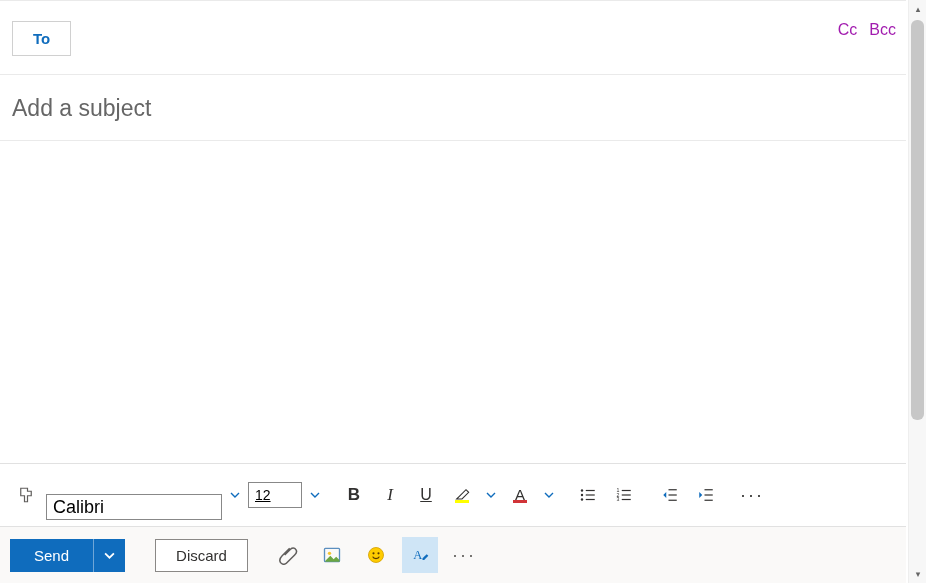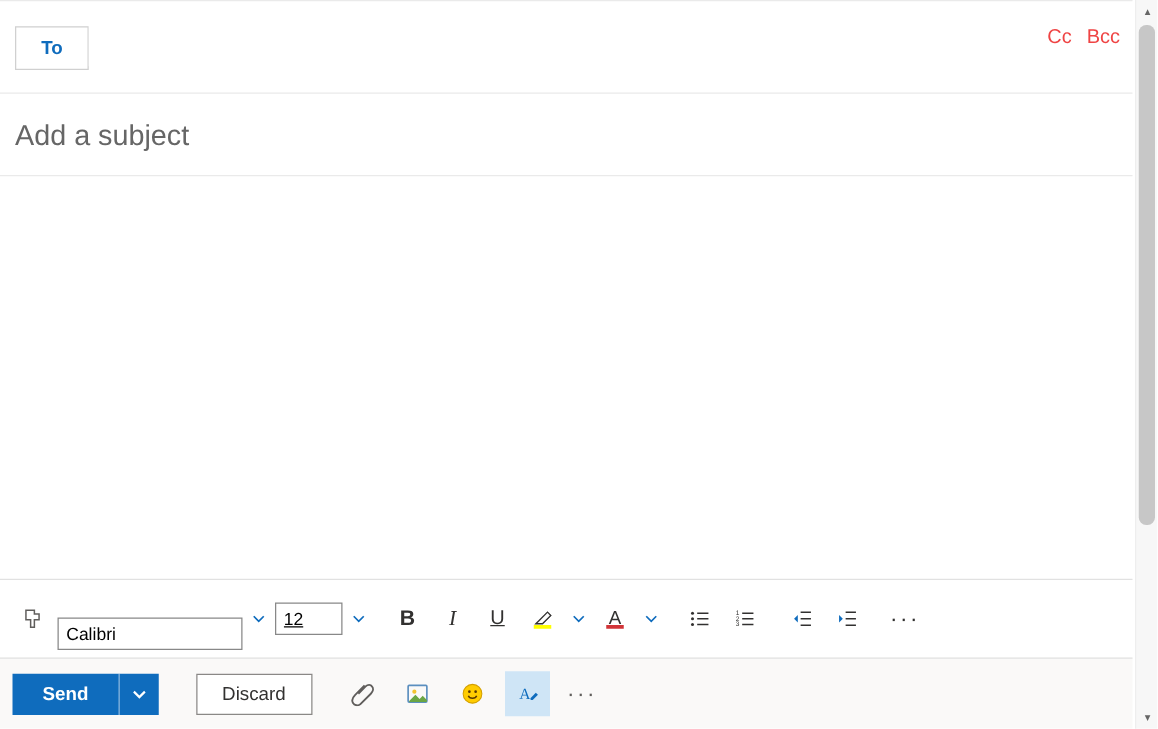--- a/index.html
+++ b/index.html
@@ -36,21 +36,21 @@
       cursor: pointer;
     }
     .to-input {
       flex: 1;
       border: none;
       outline: none;
       padding: 8px;
       font-size: 14px;
     }
     .cc-link, .bcc-link {
-      color: #ef4444;
+      color: #a21caf;
       font-size: 16px;
       cursor: pointer;
       margin-left: 12px;
       user-select: none;
     }
     .subject-row {
       padding: 20px 10px 18px 12px;
       border-bottom: 1px solid #eaeaea;
     }
     .subject-input {
@@ -80,25 +80,25 @@
       display: flex;
       align-items: center;
       justify-content: center;
       border: none;
       background: transparent;
       cursor: pointer;
       color: #323130;
       font-family: "Segoe UI", Arial, sans-serif;
     }
     .font-name-input {
-      width: 148px;
+      width: 176px;
       height: 26px;
       border: 1px solid #888;
       padding: 0 6px;
-      font-size: 14px;
+      font-size: 18px;
       margin-top: 24px;
     }
     .font-size-input {
       width: 54px;
       height: 26px;
       border: 1px solid #888;
       padding: 0 6px;
       font-size: 14px;
       text-decoration: underline;
     }
@@ -123,21 +123,21 @@
     }
     .send-group {
       display: flex;
     }
     .send-button {
       background: #0f6cbd;
       color: #fff;
       border: none;
       padding: 8px 24px;
       font-size: 15px;
-      font-weight: 700;
+      font-weight: 400;
       cursor: pointer;
     }
     .send-chevron {
       background: #0f6cbd;
       color: #fff;
       border: none;
       border-left: 1px solid rgba(255,255,255,0.4);
       padding: 8px 10px;
       cursor: pointer;
       display: flex;

